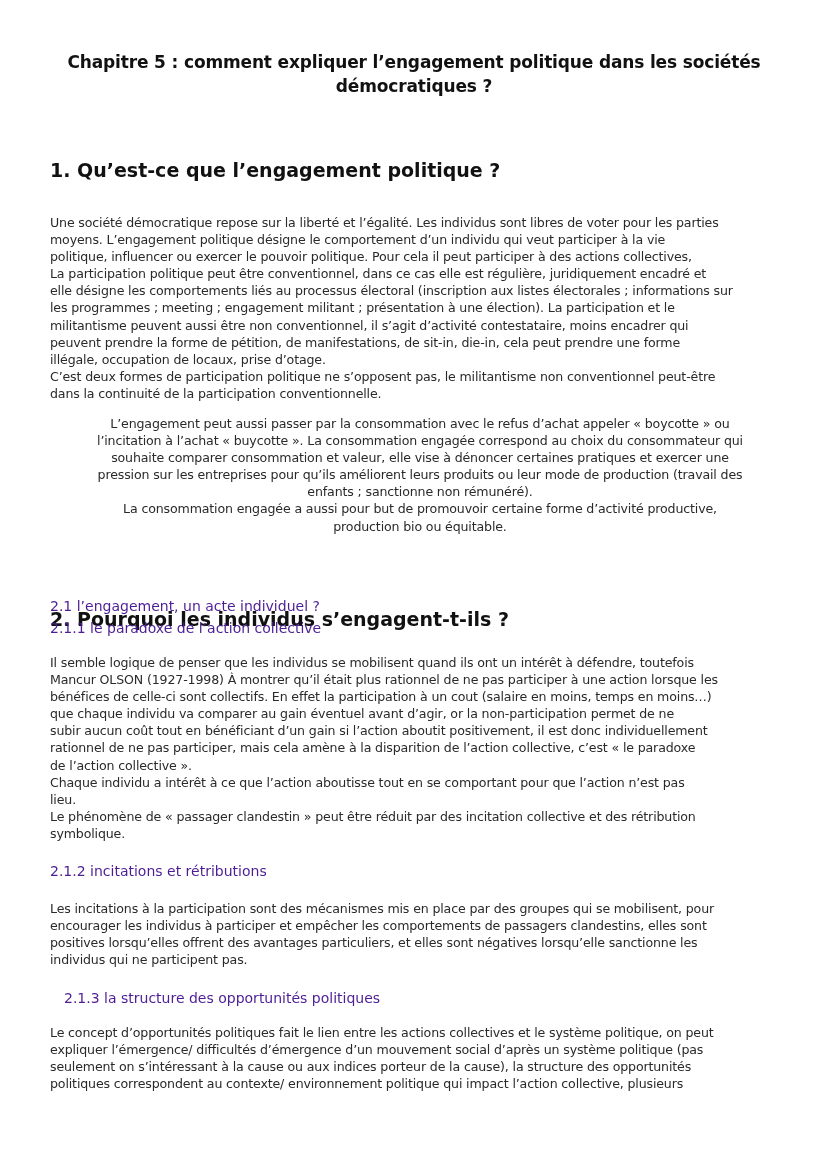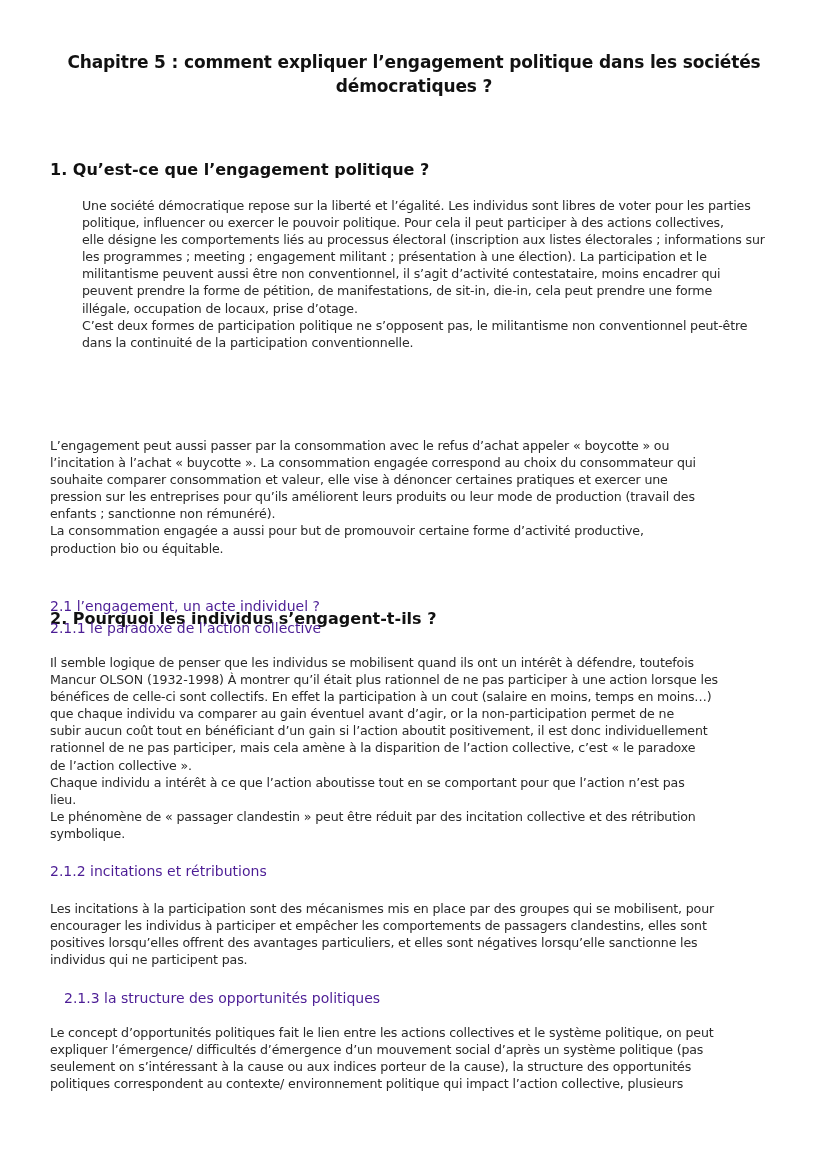--- a/index.html
+++ b/index.html
@@ -8,21 +8,21 @@
       font-family: "DejaVu Sans", "Liberation Sans", sans-serif;
       color: #1a1a1a;
     }
     .page { position: absolute; left: 0; top: 0; width: 828px; height: 1171px; }
     .title {
       position: absolute; left: 50px; top: 50px; width: 728px;
       text-align: center; font-weight: bold; font-size: 17px; line-height: 24px;
       color: #111;
     }
     .h1 {
-      position: absolute; left: 50px; font-weight: bold; font-size: 16px; line-height: 20px; color: #111;
+      position: absolute; left: 50px; font-weight: bold; font-size: 19px; line-height: 20px; color: #111;
       white-space: nowrap;
     }
     .h2 {
       position: absolute; left: 50px; font-weight: normal; font-size: 14px; line-height: 20px; color: #4c1d95;
       white-space: nowrap;
     }
     .para {
       position: absolute; left: 50px; width: 740px;
       font-size: 12.6px; line-height: 17.1px; color: #2a2a2a;
     }
@@ -33,49 +33,51 @@
 
 <div class="page">
 
   <div class="title">
     <span class="line">Chapitre 5 : comment expliquer l’engagement politique dans les sociétés</span>
     <span class="line">démocratiques ?</span>
   </div>
 
   <div class="h1" style="top:160px;">1. Qu’est-ce que l’engagement politique ?</div>
 
-  <div class="para" style="top:197px;margin-left:32px;">
+  <div class="para" style="top:214px;">
     <span class="line">Une société démocratique repose sur la liberté et l’égalité. Les individus sont libres de voter pour les parties</span>
+    <span class="line">moyens. L’engagement politique désigne le comportement d’un individu qui veut participer à la vie</span>
     <span class="line">politique, influencer ou exercer le pouvoir politique. Pour cela il peut participer à des actions collectives,</span>
+    <span class="line">La participation politique peut être conventionnel, dans ce cas elle est régulière, juridiquement encadré et</span>
     <span class="line">elle désigne les comportements liés au processus électoral (inscription aux listes électorales ; informations sur</span>
     <span class="line">les programmes ; meeting ; engagement militant ; présentation à une élection). La participation et le</span>
     <span class="line">militantisme peuvent aussi être non conventionnel, il s’agit d’activité contestataire, moins encadrer qui</span>
     <span class="line">peuvent prendre la forme de pétition, de manifestations, de sit-in, die-in, cela peut prendre une forme</span>
     <span class="line">illégale, occupation de locaux, prise d’otage.</span>
     <span class="line">C’est deux formes de participation politique ne s’opposent pas, le militantisme non conventionnel peut-être</span>
     <span class="line">dans la continuité de la participation conventionnelle.</span>
   </div>
 
-  <div class="para" style="top:437px;">
+  <div class="para" style="top:415px;text-align:center;">
     <span class="line">L’engagement peut aussi passer par la consommation avec le refus d’achat appeler « boycotte » ou</span>
     <span class="line">l’incitation à l’achat « buycotte ». La consommation engagée correspond au choix du consommateur qui</span>
     <span class="line">souhaite comparer consommation et valeur, elle vise à dénoncer certaines pratiques et exercer une</span>
     <span class="line">pression sur les entreprises pour qu’ils améliorent leurs produits ou leur mode de production (travail des</span>
     <span class="line">enfants ; sanctionne non rémunéré).</span>
     <span class="line">La consommation engagée a aussi pour but de promouvoir certaine forme d’activité productive,</span>
     <span class="line">production bio ou équitable.</span>
   </div>
 
   <div class="h1" style="top:573px;margin-top:36px;">2. Pourquoi les individus s’engagent-t-ils ?</div>
   <div class="h2" style="top:596px;">2.1 l’engagement, un acte individuel ?</div>
   <div class="h2" style="top:618px;">2.1.1 le paradoxe de l’action collective</div>
 
   <div class="para" style="top:654px;">
     <span class="line">Il semble logique de penser que les individus se mobilisent quand ils ont un intérêt à défendre, toutefois</span>
-    <span class="line">Mancur OLSON (1932-1998) À montrer qu’il était plus rationnel de ne pas participer à une action lorsque les</span>
+    <span class="line">Mancur OLSON (1927-1998) À montrer qu’il était plus rationnel de ne pas participer à une action lorsque les</span>
     <span class="line">bénéfices de celle-ci sont collectifs. En effet la participation à un cout (salaire en moins, temps en moins…)</span>
     <span class="line">que chaque individu va comparer au gain éventuel avant d’agir, or la non-participation permet de ne</span>
     <span class="line">subir aucun coût tout en bénéficiant d’un gain si l’action aboutit positivement, il est donc individuellement</span>
     <span class="line">rationnel de ne pas participer, mais cela amène à la disparition de l’action collective, c’est « le paradoxe</span>
     <span class="line">de l’action collective ».</span>
     <span class="line">Chaque individu a intérêt à ce que l’action aboutisse tout en se comportant pour que l’action n’est pas</span>
     <span class="line">lieu.</span>
     <span class="line">Le phénomène de « passager clandestin » peut être réduit par des incitation collective et des rétribution</span>
     <span class="line">symbolique.</span>
   </div>

